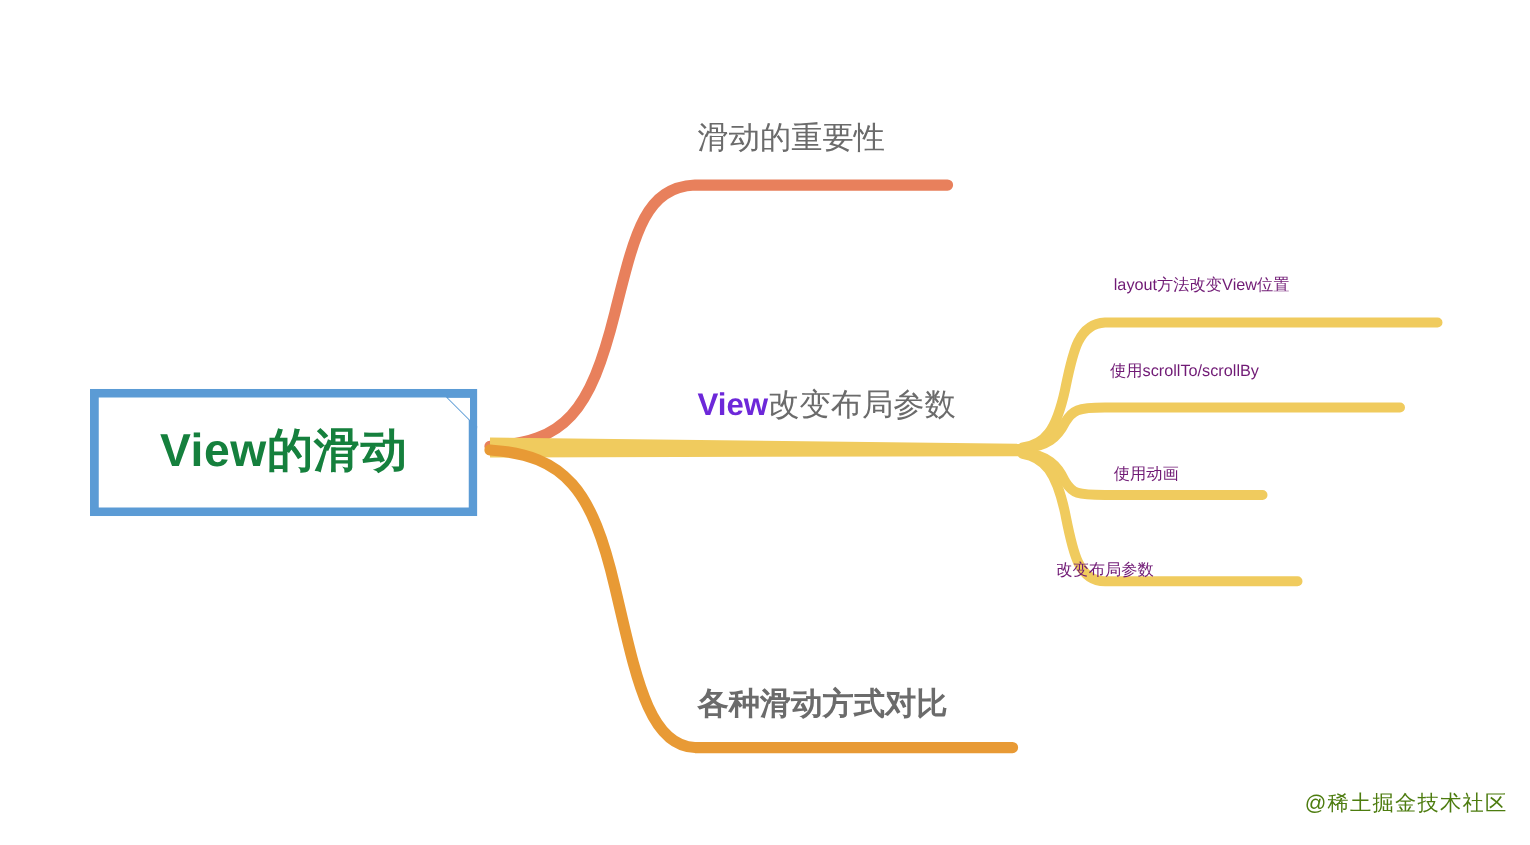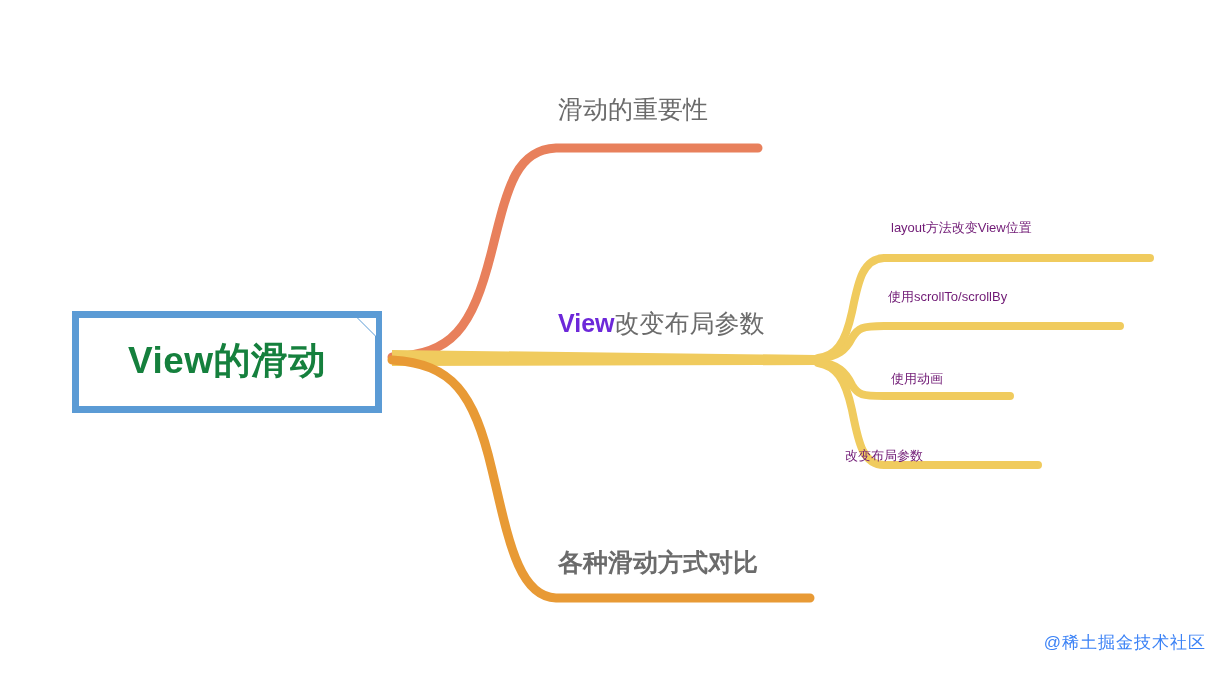--- a/index.html
+++ b/index.html
@@ -111,21 +111,21 @@
   #label-sub-scrollto { left: 888px; top: 288px; }
   #label-sub-anim     { left: 891px; top: 370px; }
   #label-sub-params   { left: 845px; top: 427px; margin-top: 20px; }
 
   
   .watermark {
     position: absolute;
     right: 18px;
     bottom: 22px;
     font-size: 17px;
-    color: #3b82f6;
+    color: #4d7c0f;
     letter-spacing: 1px;
     z-index: 4;
     white-space: nowrap;
   }
 </style>
 </head>
 <body>
 
 <div id="mindmap-canvas">
 

